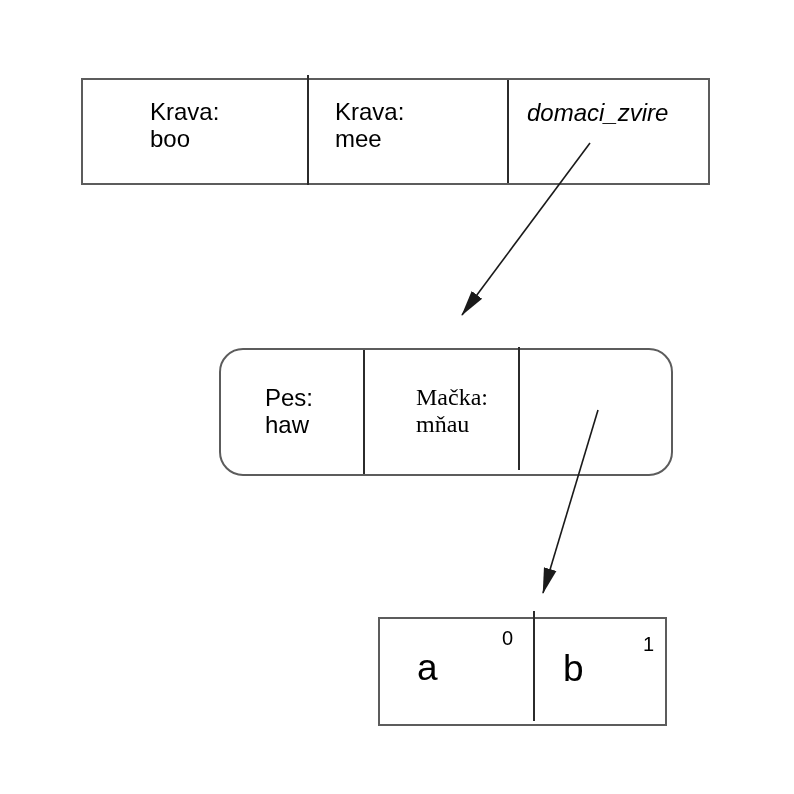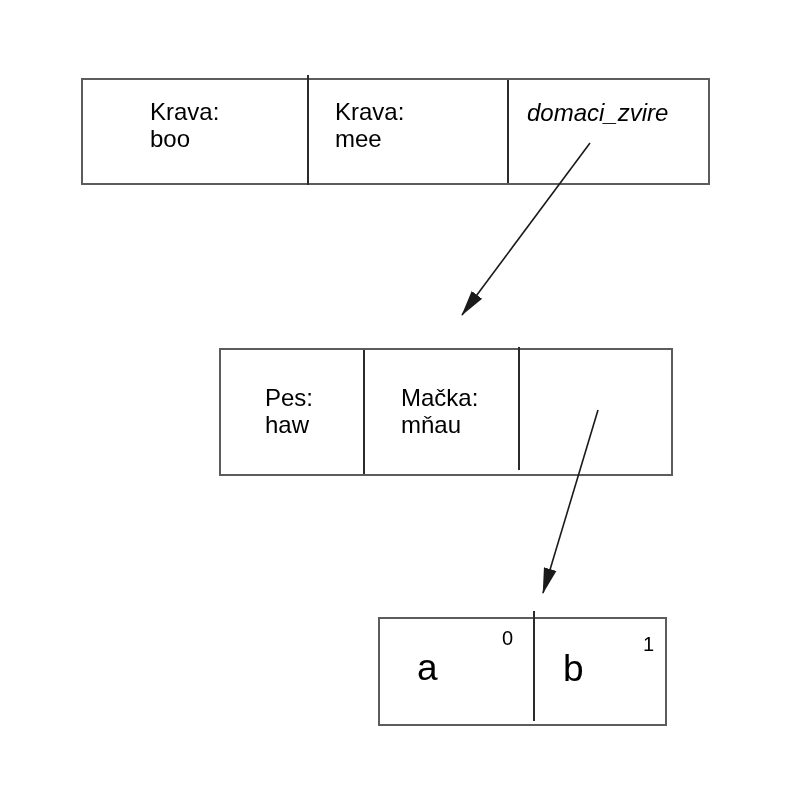--- a/index.html
+++ b/index.html
@@ -14,21 +14,21 @@
 
   
   .node {
     position: absolute;
     border: 2px solid #5c5c5c;
     background: #ffffff;
     box-sizing: border-box;
     z-index: 1;
   }
   .node-top    { left: 81px;  top: 78px;  width: 629px; height: 107px; }
-  .node-middle { left: 219px; top: 348px; width: 454px; height: 128px; }
+  .node-middle { left: 219px; top: 348px; width: 454px; height: 128px; border-radius: 24px; }
   .node-bottom { left: 378px; top: 617px; width: 289px; height: 109px; }
 
   .divider {
     position: absolute;
     width: 2px;
     background: #2b2b2b;
   }
   
   .t-div1 { left: 224px; top: -5px; height: 110px; }
   .t-div2 { left: 424px; top: 0;    height: 103px; }
@@ -44,21 +44,21 @@
     line-height: 27px;
     white-space: nowrap;
     color: #000000;
   }
   
   .t-c1 { left: 67px;  top: 18px; }
   .t-c2 { left: 252px; top: 18px; }
   .t-c3 { left: 444px; top: 19px; font-style: italic; }
   
   .m-c1 { left: 44px;  top: 34px; }
-  .m-c2 { left: 180px; top: 34px; }
+  .m-c2 { left: 195px; top: 34px; font-family: Liberation Serif, serif; }
   .m-c3 { left: 301px; top: 17px; }
 
   
   .list-value {
     position: absolute;
     font-size: 37px;
     line-height: 37px;
     color: #000000;
   }
   .b-v0 { left: 37px;  top: 30px; }

